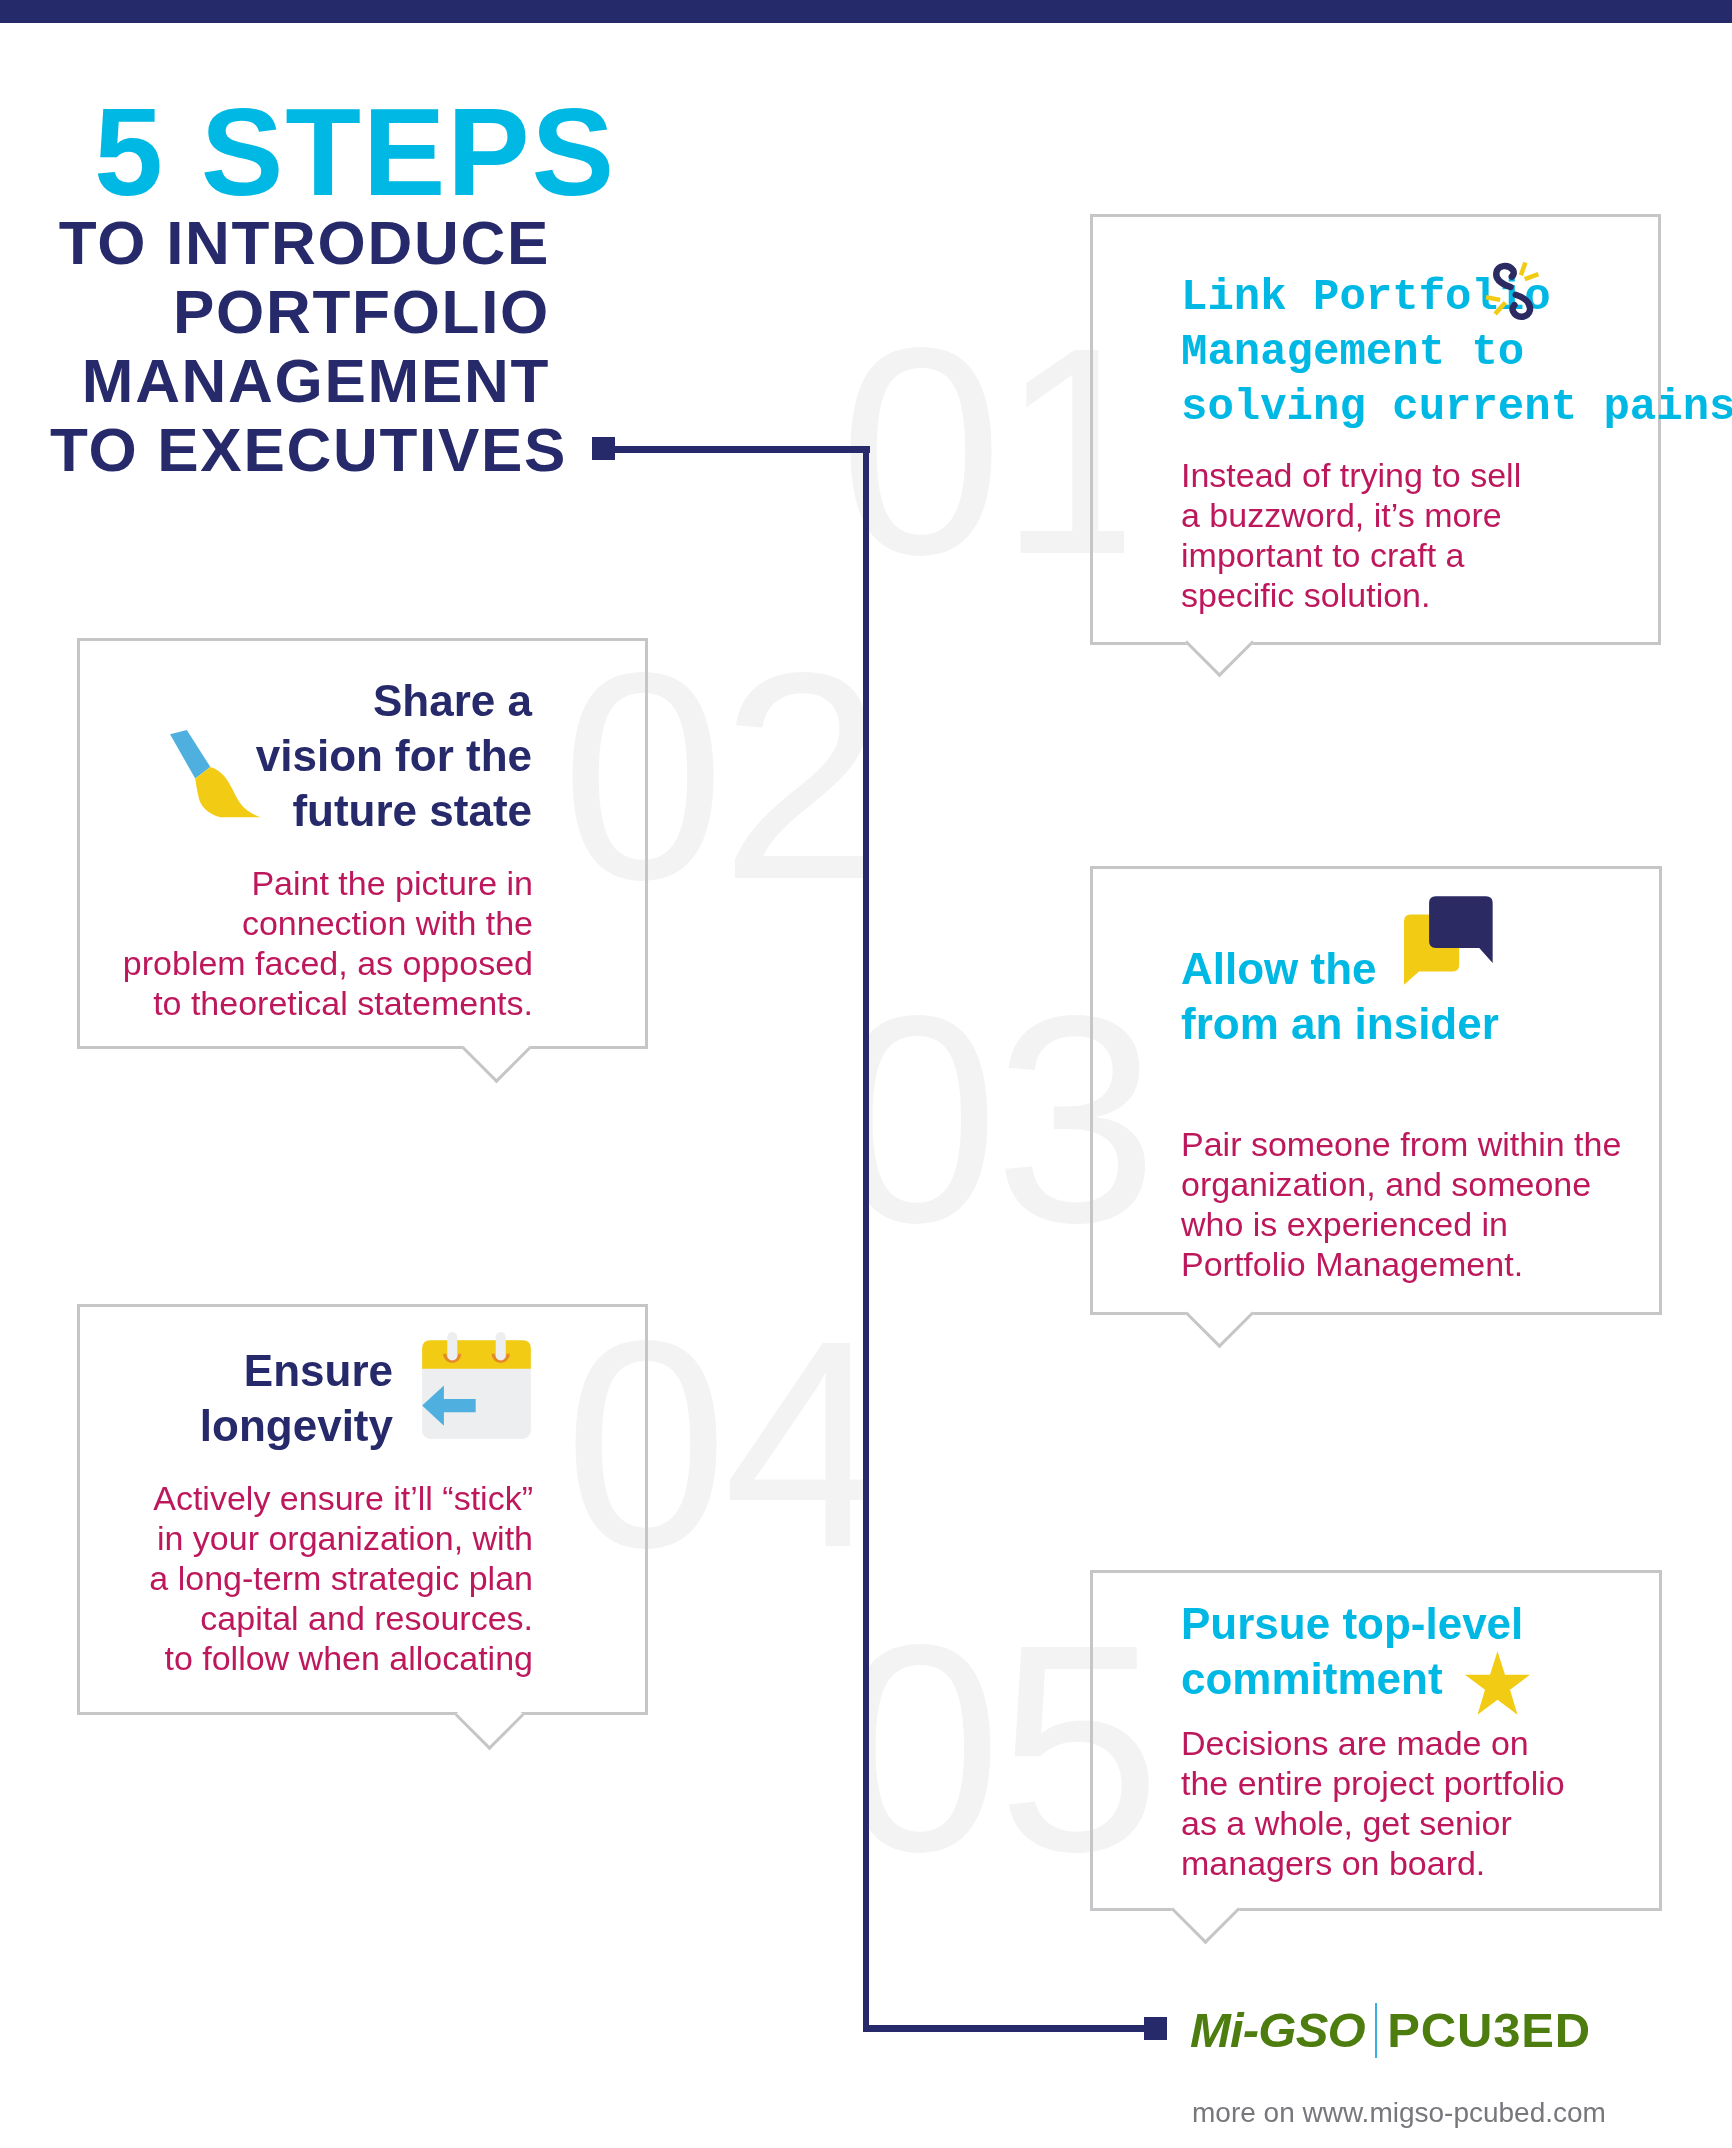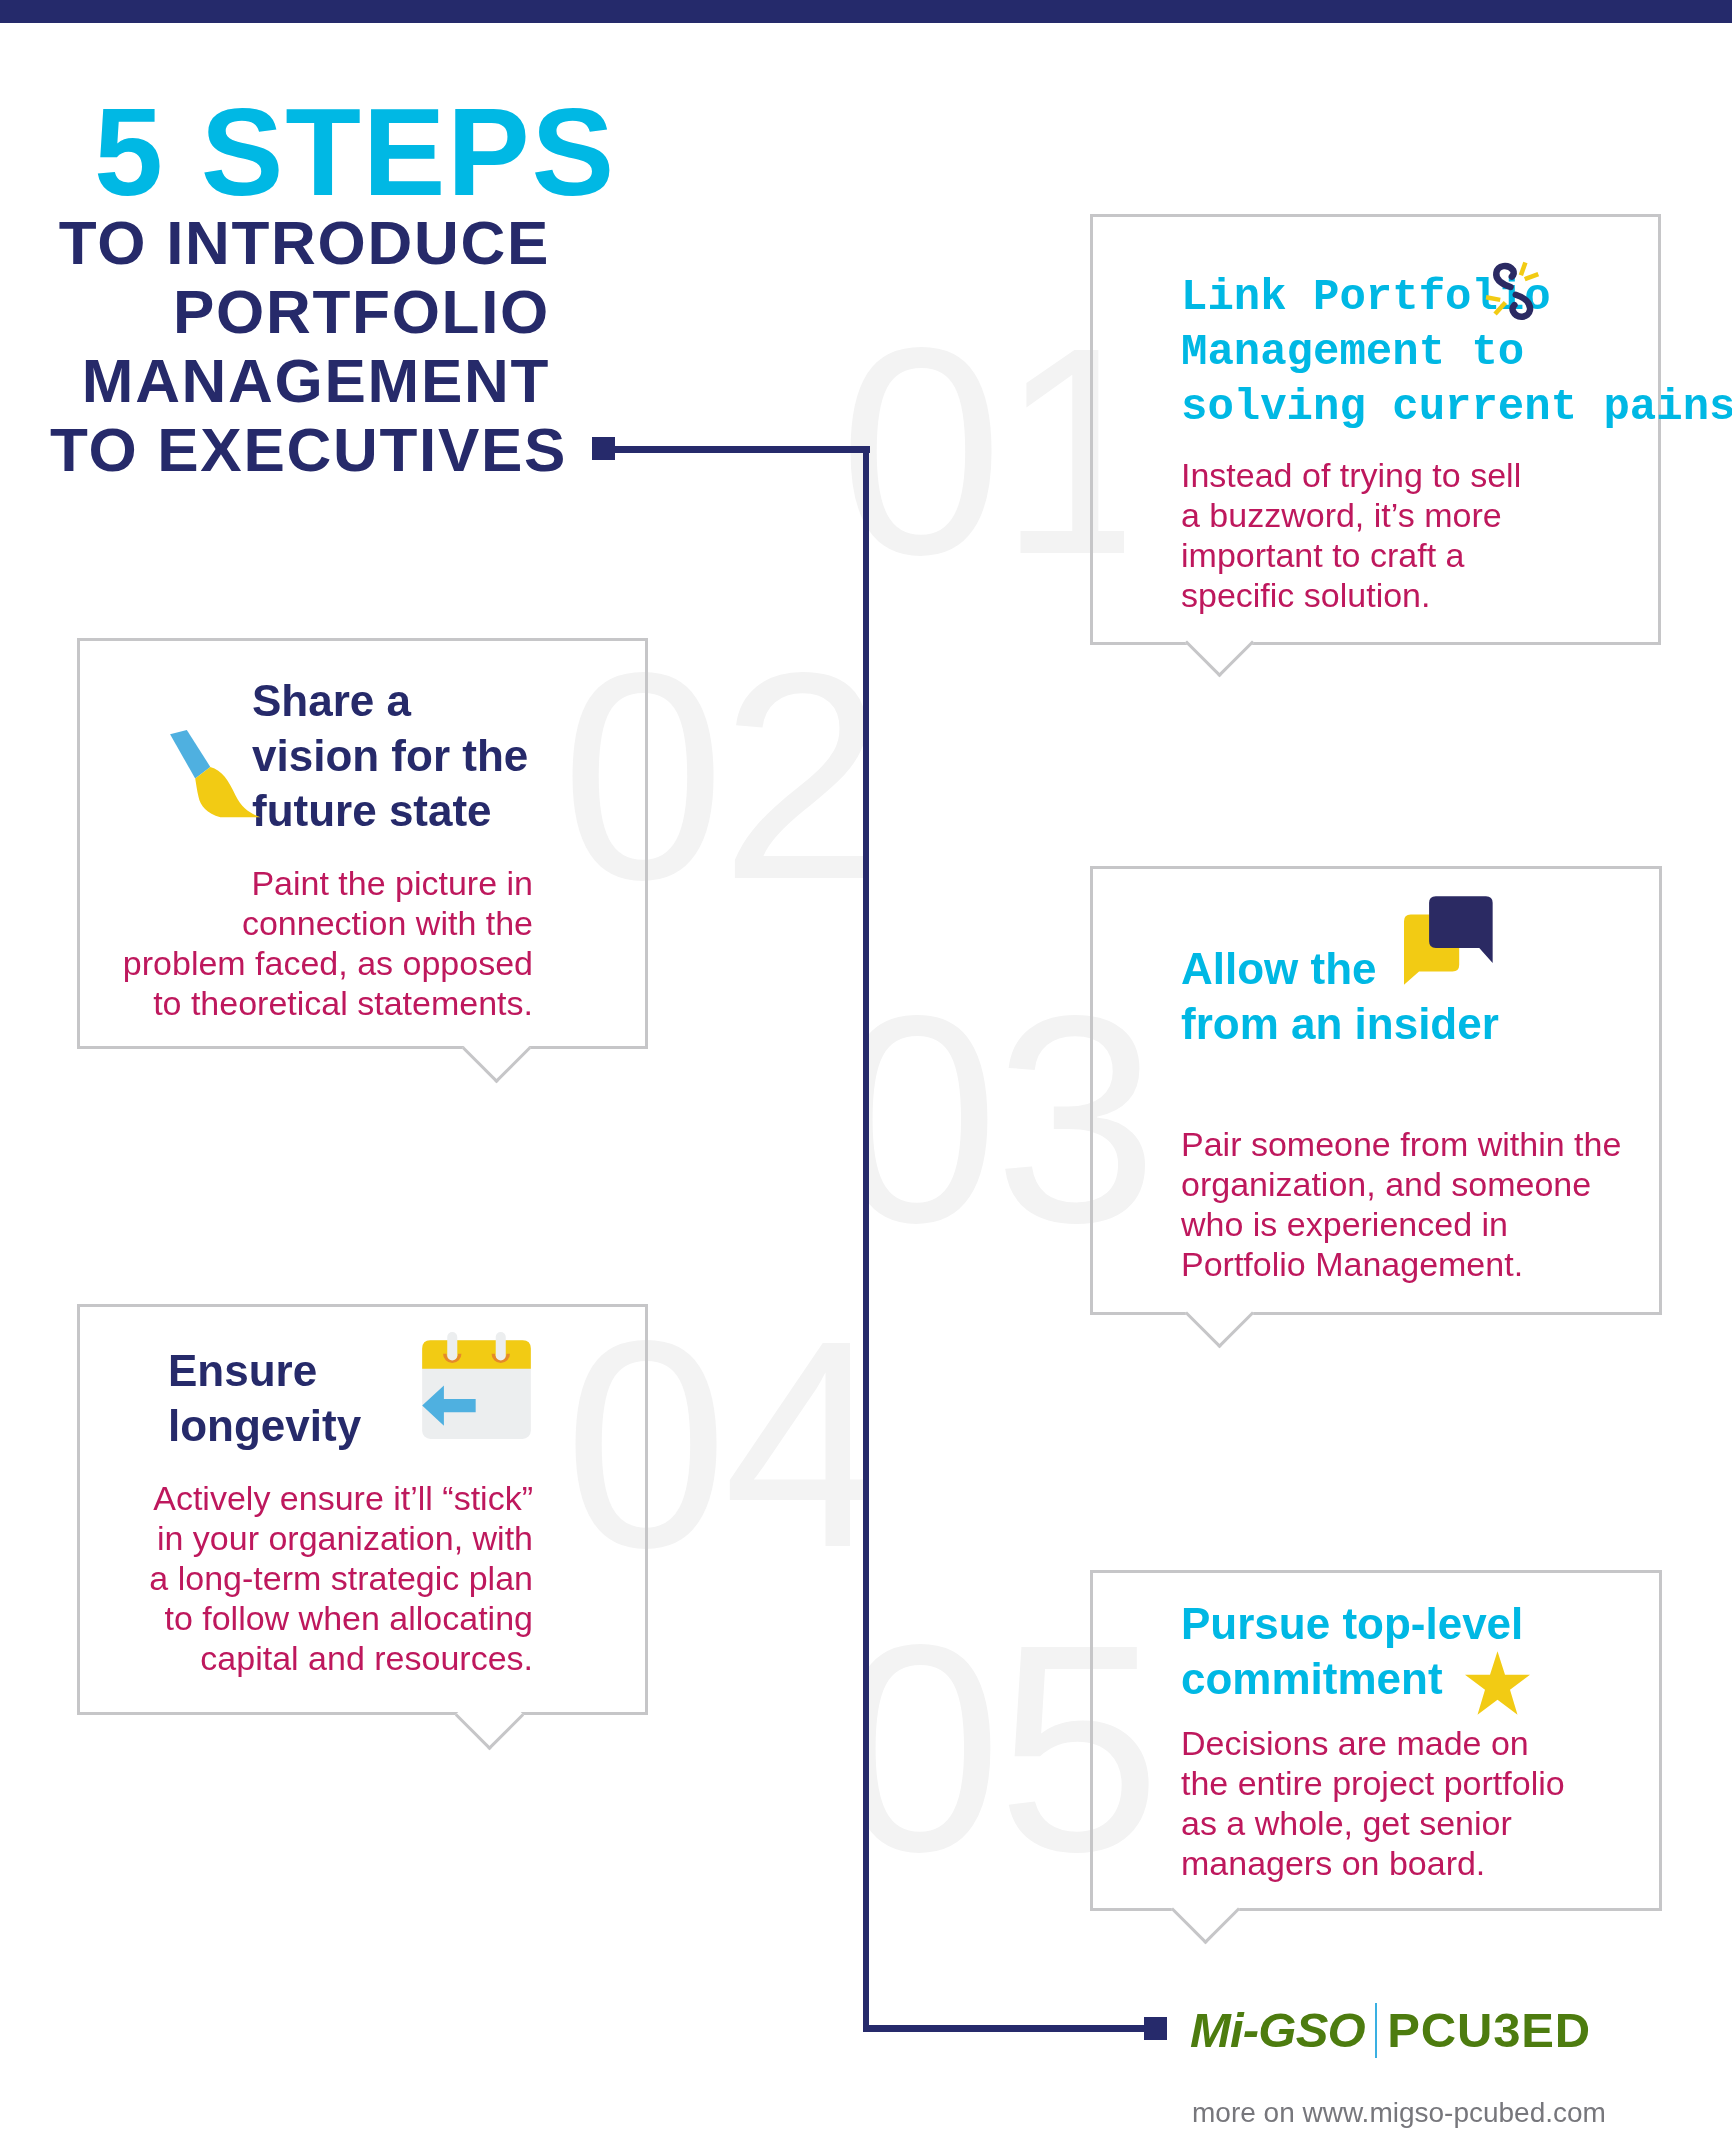--- a/index.html
+++ b/index.html
@@ -14,21 +14,21 @@
 
   .line { position: absolute; background: #262a6b; }
   .node { position: absolute; background: #262a6b; }
 
   .box { position: absolute; border: 3.4px solid #c6c6c8; background: transparent; box-sizing: border-box; }
   .gap { position: absolute; background: #ffffff; }
   .tail { position: absolute; width: 49px; height: 49px; border-right: 3.4px solid #c6c6c8; border-bottom: 3.4px solid #c6c6c8; background: #fff; transform: rotate(45deg); box-sizing: border-box; }
 
   .card-title { position: absolute; font-family: "Liberation Sans", sans-serif; font-weight: 700; font-size: 44px; line-height: 55px; white-space: nowrap; }
   .card-title.cyan { color: #00b8e4; }
-  .card-title.navy { color: #262a6a; text-align: left; }
+  .card-title.navy { color: #262a6a; text-align: right; }
   .card-body { position: absolute; font-family: "Liberation Sans", sans-serif; font-weight: 400; font-size: 34px; line-height: 40px; color: #be185d; white-space: nowrap; }
   .card-body.right { text-align: right; }
   .card-body div, .card-title div { white-space: nowrap; }
 
   .icon { position: absolute; }
 
   .logo { position: absolute; left: 1190px; top: 2005px; height: 50px; display: flex; align-items: center; font-family: "Liberation Sans", sans-serif; font-weight: 700; color: #4d7c0f; }
   .logo .migso { font-size: 49px; letter-spacing: -0.8px; font-style: italic; }
   .logo .sep { width: 2.5px; height: 55px; background: #3ab0e2; margin: 0 10px; }
   .logo .pcubed { font-size: 49px; letter-spacing: 0.8px; }
@@ -129,22 +129,22 @@
   <path d="M27 26 a9 9 0 0 0 18 0" fill="none" stroke="#e58a2a" stroke-width="4"></path>
   <path d="M85 26 a9 9 0 0 0 18 0" fill="none" stroke="#e58a2a" stroke-width="4"></path>
   <rect x="30" y="0" width="12" height="34" rx="6" fill="#eceeef"></rect>
   <rect x="88" y="0" width="12" height="34" rx="6" fill="#eceeef"></rect>
   <path d="M0 88 L26 64 L26 80 L64 80 L64 96 L26 96 L26 112 Z" fill="#4fb0e0"></path>
 </svg>
 <div class="card-body right" style="left:92px; top:1478px; width:441px;">
   <div>Actively ensure it’ll “stick”</div>
   <div>in your organization, with</div>
   <div>a long-term strategic plan</div>
+  <div>capital and resources.</div>
   <div>to follow when allocating</div>
-  <div>capital and resources.</div>
 </div>
 
 <div class="box" style="left:1090px; top:1570px; width:572px; height:341px;"></div>
 <div class="tail" style="left:1181px; top:1885px;"></div>
 <div class="card-title cyan" style="left:1181px; top:1596px;">
   <div>Pursue top-level</div>
   <div>commitment</div>
 </div>
 <svg class="icon" style="left:1465px; top:1651px;" width="65" height="64" viewBox="0 0 78 76">
   <polygon points="39,0 48,28 78,28 54,46 63,76 39,58 15,76 24,46 0,28 30,28" fill="#f2cb14"></polygon>

